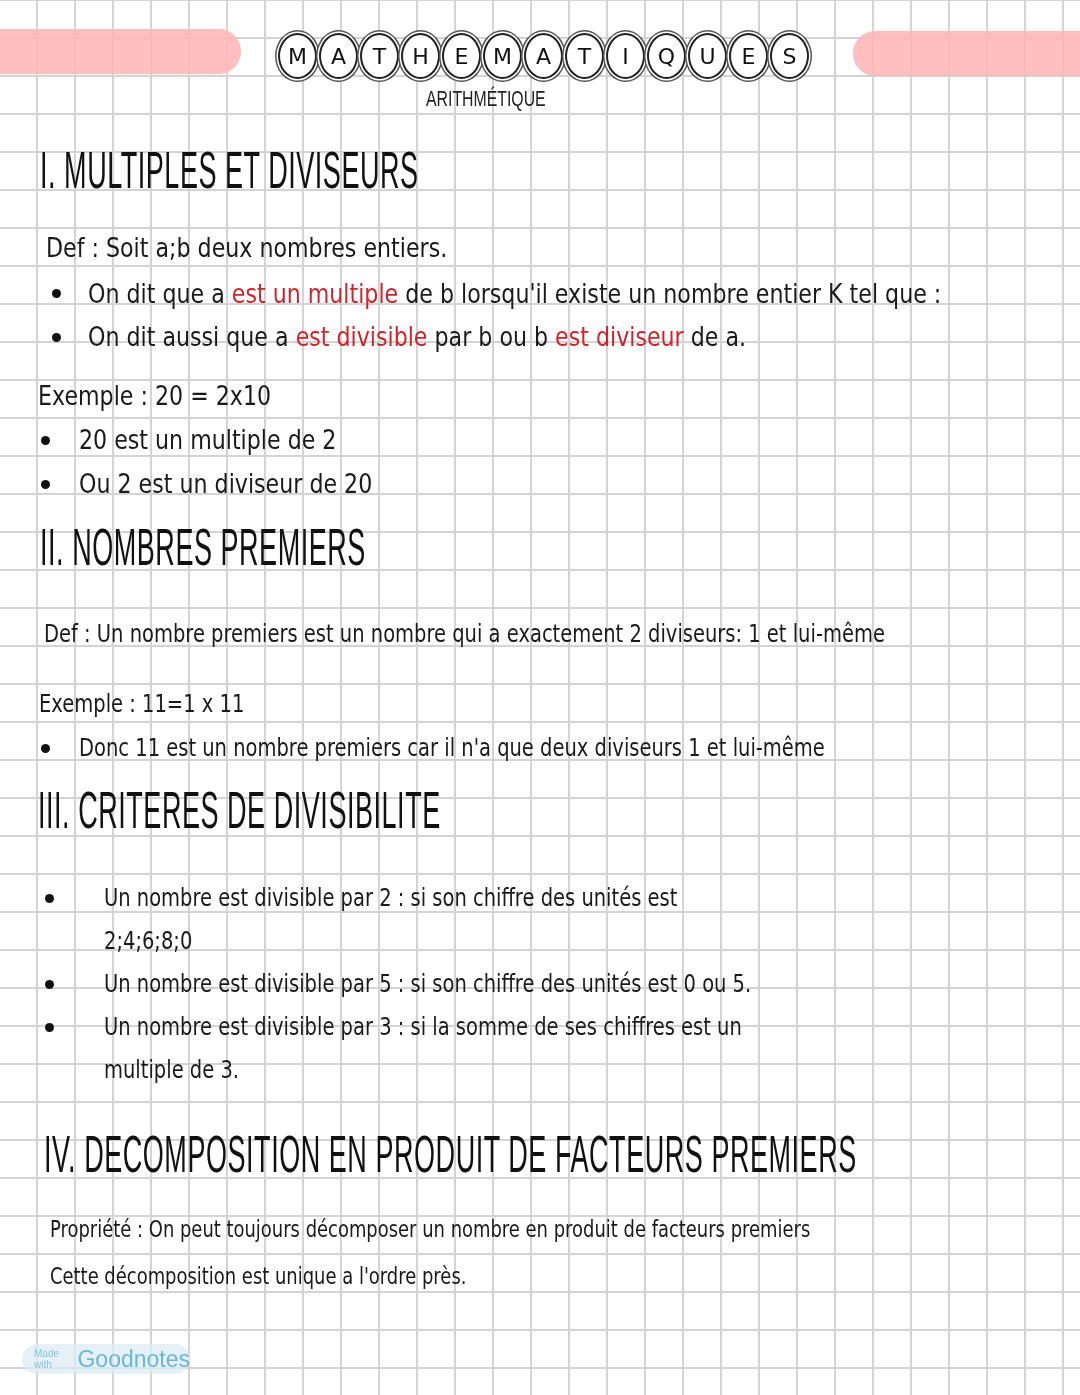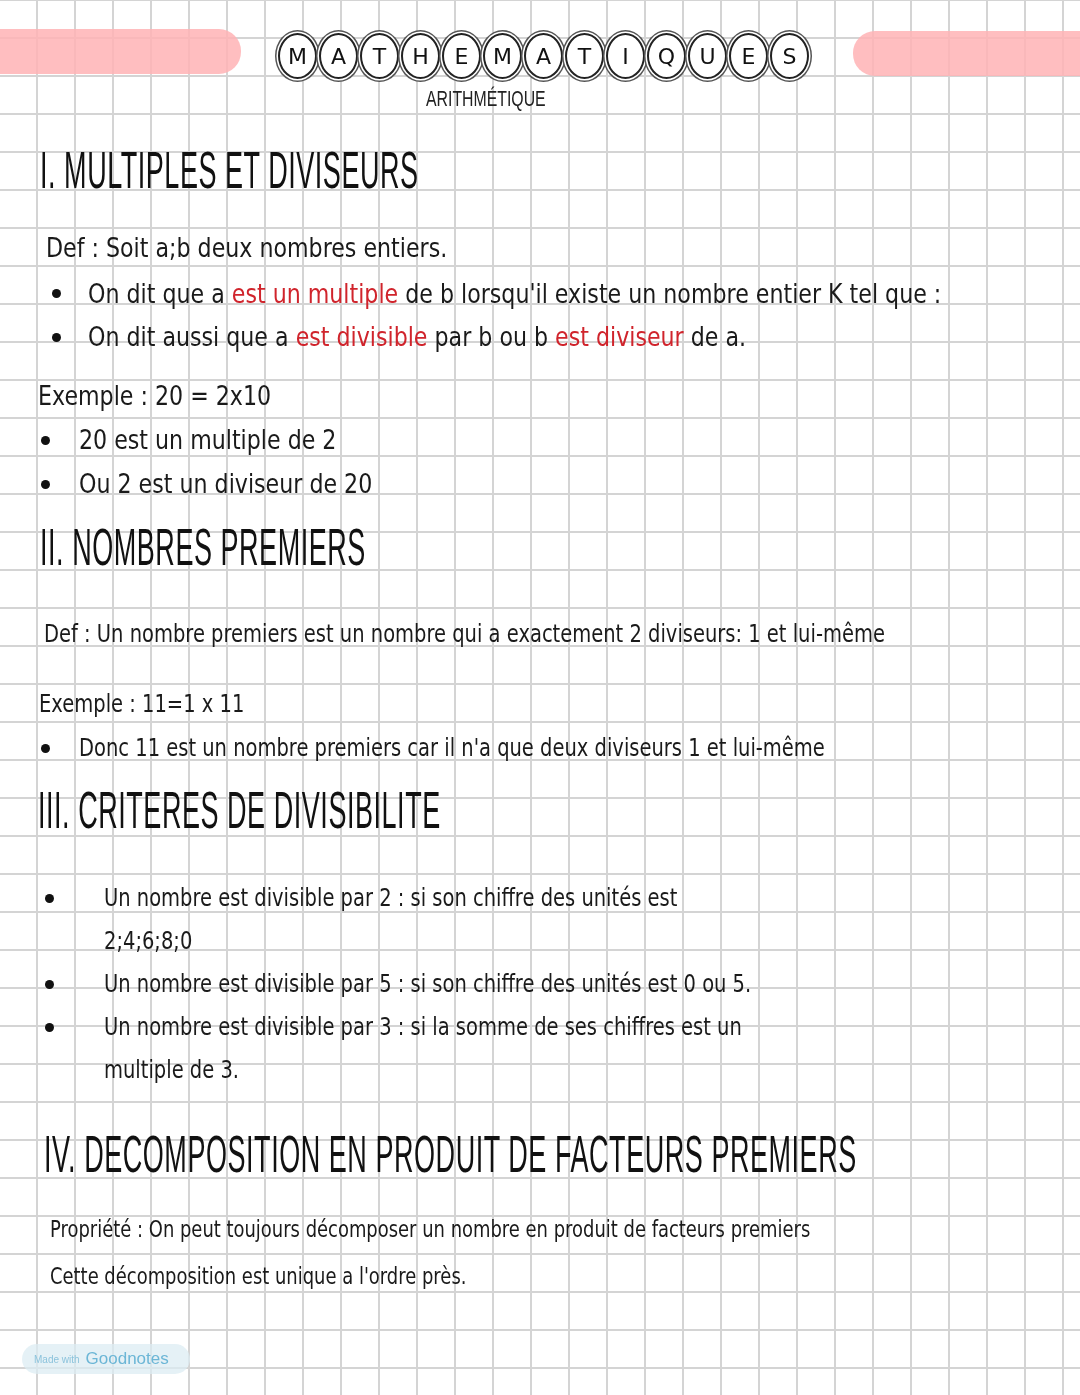--- a/index.html
+++ b/index.html
@@ -46,21 +46,21 @@
     position:absolute; width:9px; height:9px; border-radius:50%; background:#111;
   }
   .red { color:#d0242c; }
 
   .badge {
     position:absolute; left:22px; top:1344px; width:168px; height:30px; border-radius:15px;
     background:rgba(220,236,243,0.75);
     display:flex; align-items:center; gap:6px; padding-left:12px; box-sizing:border-box;
   }
   .badge .made { font-family:"Liberation Sans", sans-serif; font-size:10px; color:#8cc3dc; }
-  .badge .gn { font-family:"Liberation Sans", sans-serif; font-size:17px; color:#6cb6d6; }
+  .badge .gn { font-family:"Liberation Sans", sans-serif; font-size:23px; color:#6cb6d6; }
 </style>
 </head>
 <body>
 
 <div class="tape tape-left"></div>
 <div class="tape tape-right"></div>
 
 <div class="title-row">
   <span class="bubble">M</span>
   <span class="bubble">A</span>

